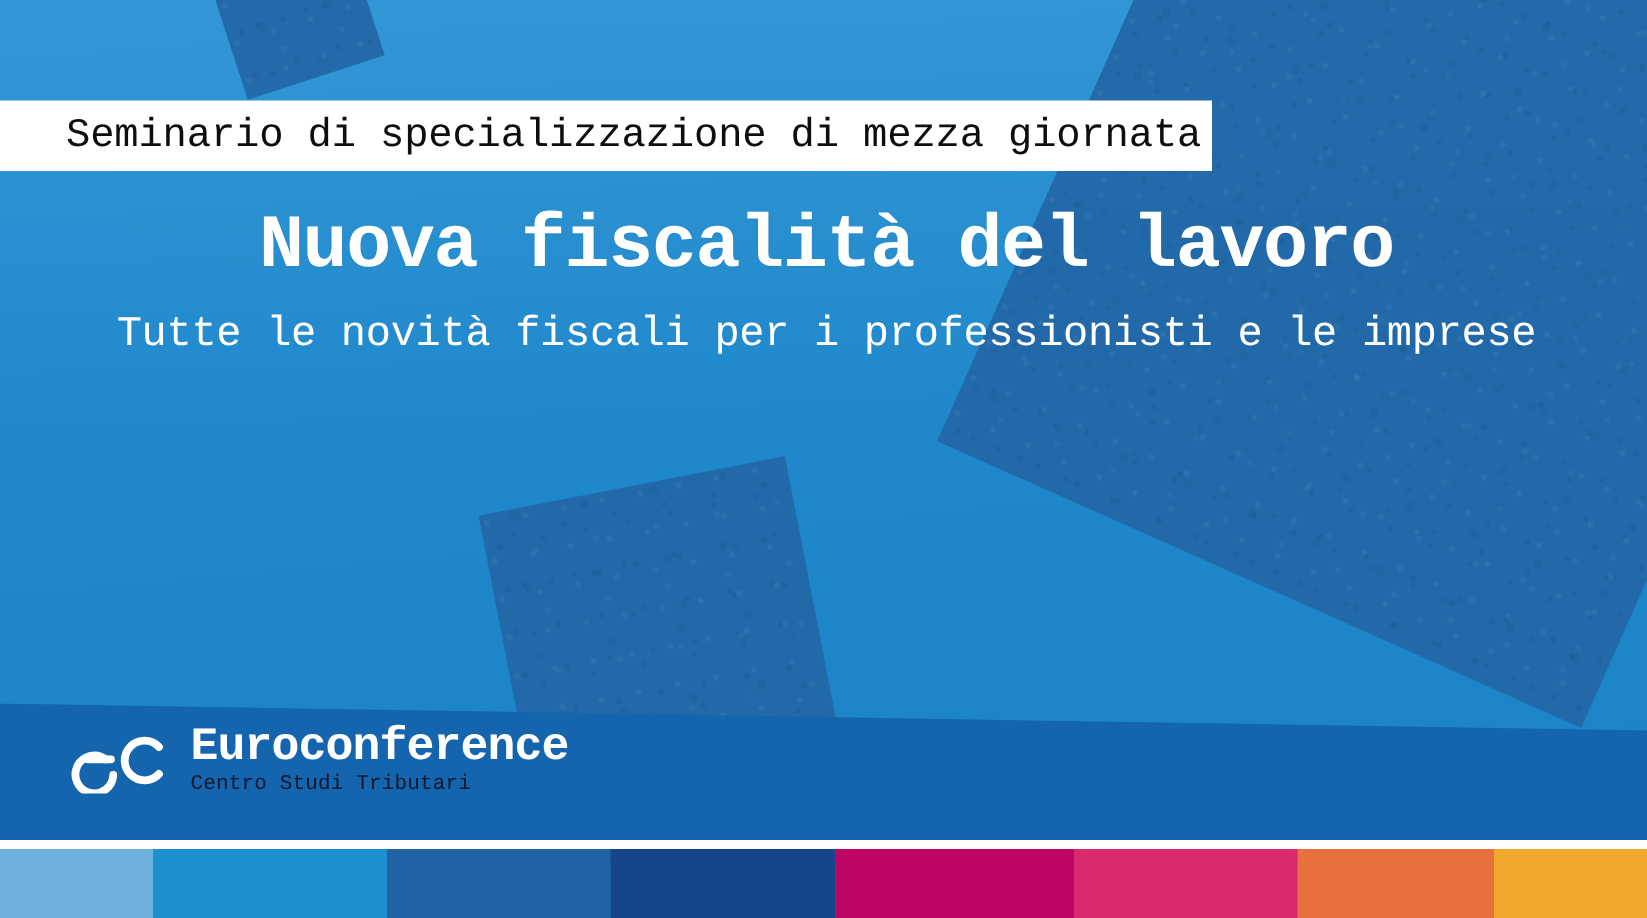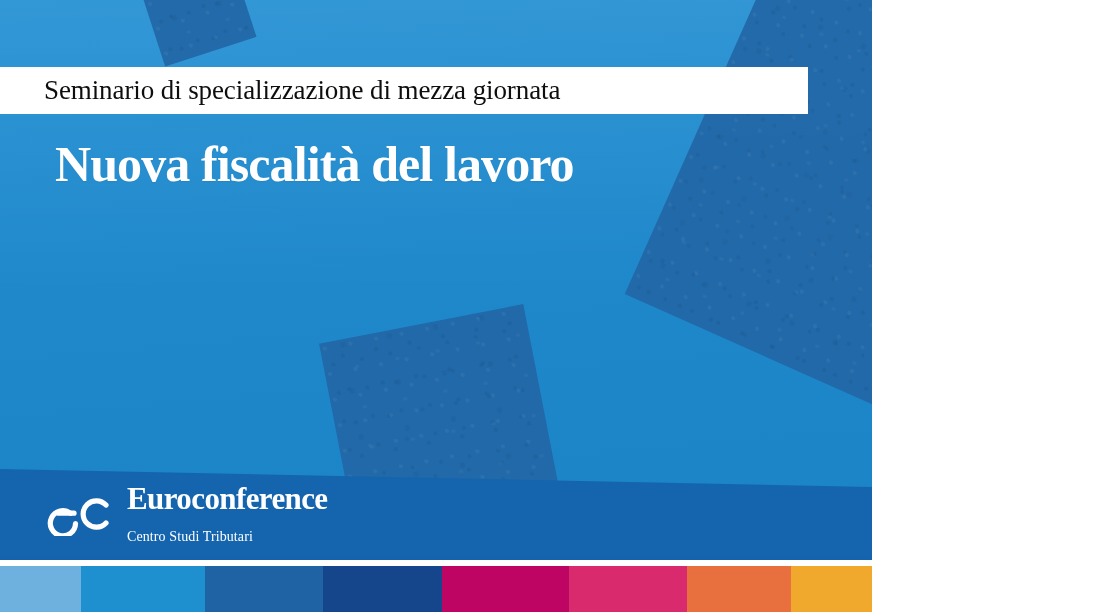--- a/index.html
+++ b/index.html
@@ -2,24 +2,24 @@
 <html><head>
 <meta charset="utf-8">
 <style>
   html, body {
     margin: 0;
     padding: 0;
     background: #ffffff;
   }
   #banner {
     position: relative;
-    width: 872px;
+    width: 1098px;
     height: 612px;
     overflow: hidden;
-    font-family: Liberation Serif, serif;
+    font-family: Liberation Mono, monospace;
     background: #1f89cd;
   }
 
   
   .bg-base {
     position: absolute;
     inset: 0;
     background: linear-gradient(175deg, #2490d3 0%, #1e88cb 45%, #1b83c6 100%);
   }
   .bg-gloss {
@@ -100,23 +100,24 @@
     font-size: 27px;
     font-weight: 400;
     color: #0e0e0e;
     letter-spacing: -0.1px;
     white-space: nowrap;
   }
 
   
   .title-block {
     position: absolute;
-    left: 55px;
+    left: 41px;
     top: 136px;
     width: 1020px;
+    text-align: center;
   }
   .title-line {
     color: #ffffff;
     font-size: 50px;
     font-weight: 700;
     line-height: 1.14;
     letter-spacing: -0.9px;
     white-space: nowrap;
     text-shadow: 0 1px 1px rgba(0,0,0,0.06);
   }
@@ -150,26 +151,26 @@
     justify-content: flex-end;
   }
   .logo-name {
     color: #ffffff;
     font-size: 31px;
     font-weight: 700;
     letter-spacing: -0.6px;
     line-height: 1;
   }
   .logo-tag {
-    color: #ffffff;
+    color: #0f172a;
     font-size: 14px;
     font-weight: 400;
     letter-spacing: 0.1px;
     line-height: 1;
-    margin-top: 16px;
+    margin-top: 2px;
   }
 
   
   .color-strip {
     position: absolute;
     left: 0;
     right: 0;
     bottom: 0;
     height: 46px;
     display: flex;
@@ -201,20 +202,21 @@
   <div class="shape" id="shape-mid" style="background: rgb(34, 104, 168);"></div>
   <div class="shape" id="shape-small" style="background: rgb(34, 104, 168);"></div>
   <div class="footer-band" style="background: rgb(21, 101, 174);"></div>
 
   <div class="eyebrow-band">
     <span class="eyebrow-text">Seminario di specializzazione di mezza giornata</span>
   </div>
 
   <div class="title-block">
     <div class="title-line">Nuova fiscalità del lavoro</div>
+    <div class="subtitle">Tutte le novità fiscali per i professionisti e le imprese</div>
   </div>
 
   <div class="logo">
     <svg class="logo-mark" viewBox="0 0 70 44">
       <g fill="none" stroke="#ffffff" stroke-width="5.2" stroke-linecap="round">
         <path d="M26.5 21.2 A12.6 12.6 0 1 0 31.5 31.6"></path>
         <path d="M14.6 21.2 L30.0 21.2"></path>
         <path d="M62.0 13.0 A13.2 13.2 0 1 0 62.0 31.0"></path>
       </g>
     </svg>

